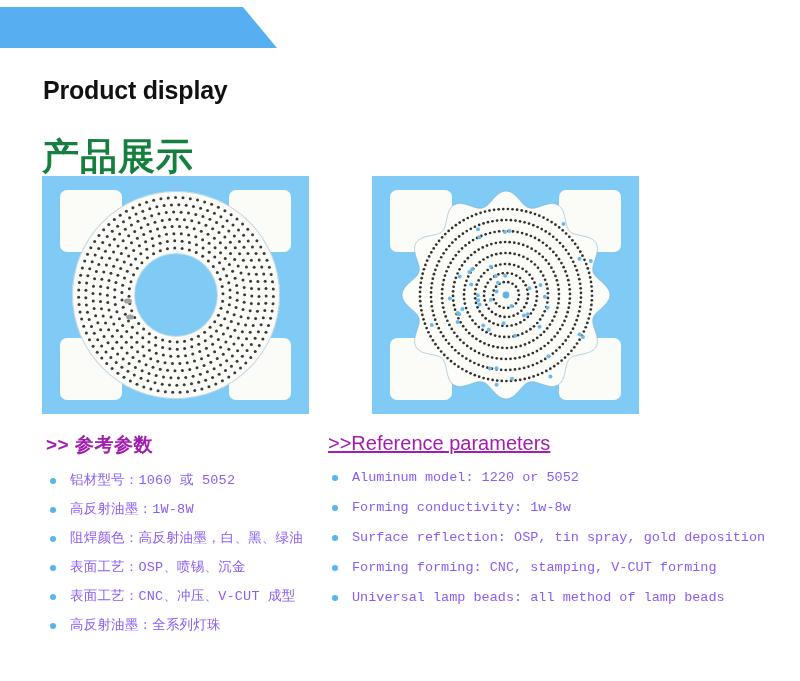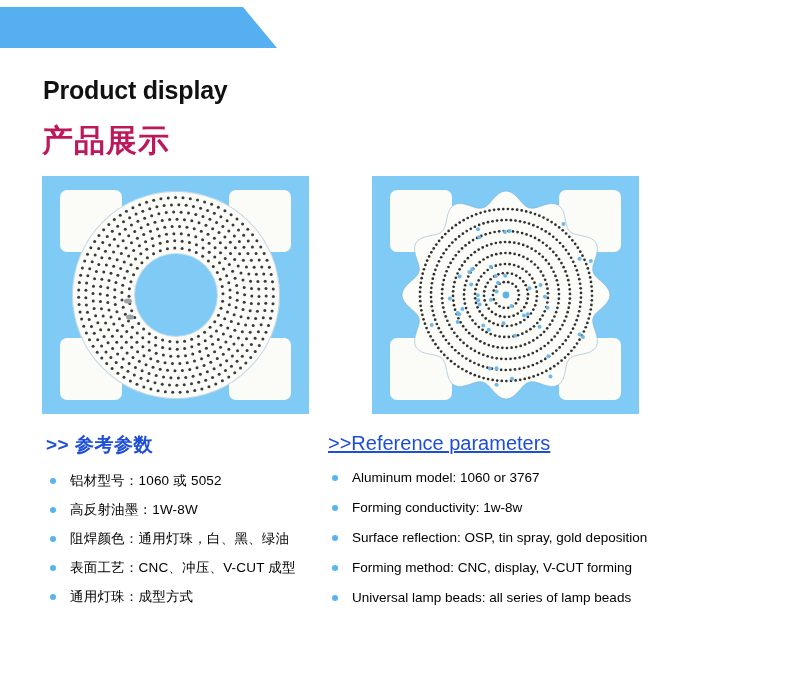--- a/index.html
+++ b/index.html
@@ -47,24 +47,24 @@
     left: 43px;
     top: 76px;
     font-size: 25px;
     font-weight: bold;
     color: #111111;
     letter-spacing: -0.2px;
   }
   .heading-cn {
     position: absolute;
     left: 42px;
-    top: 120px;
-    font-size: 31px;
+    top: 132px;
+    font-size: 37px;
     font-weight: bold;
-    color: #be185d;
+    color: #15803d;
     letter-spacing: 1px;
   }
 
   
   .photo {
     position: absolute;
     top: 176px;
     width: 267px;
     height: 238px;
     background: #7fcbf5;
@@ -126,43 +126,44 @@
   }
 
   svg.dots { position: absolute; inset: 0; width: 100%; height: 100%; overflow: visible; }
 
   
   .col { position: absolute; top: 432px; }
   .col.cn { left: 46px; width: 300px; }
   .col.en { left: 328px; width: 460px; }
 
   .col-title {
-    color: #1d4ed8;
+    color: #a21caf;
     font-size: 19px;
     font-weight: bold;
     letter-spacing: 0.5px;
     margin-bottom: 11px;
     white-space: nowrap;
   }
   .col.en .col-title {
     font-weight: normal;
     font-size: 20px;
     letter-spacing: 0;
     text-decoration: underline;
   }
 
   ul.params { list-style: none; margin-top: 14px; }
   ul.params li {
     position: relative;
     padding-left: 24px;
     margin-bottom: 12px;
-    color: #000000;
+    color: #8b5cf6;
     font-size: 13.5px;
     line-height: 17px;
     white-space: nowrap;
+    font-family: Liberation Mono, monospace;
   }
   ul.params li::before {
     content: "";
     position: absolute;
     left: 4px;
     top: 6px;
     width: 6px;
     height: 6px;
     border-radius: 50%;
     background: #58b4ef;
@@ -1272,30 +1273,31 @@
           </svg>
       </div>
     </div>
   </div>
 
   <div class="col cn">
     <div class="col-title">&gt;&gt; 参考参数</div>
     <ul class="params" id="cn-list">
         <li>铝材型号：1060 或 5052</li>
         <li>高反射油墨：1W-8W</li>
-        <li>阻焊颜色：通用灯珠，白、黑、绿油</li>
+        <li>阻焊颜色：高反射油墨，白、黑、绿油</li>
+        <li>表面工艺：OSP、喷锡、沉金</li>
         <li>表面工艺：CNC、冲压、V-CUT 成型</li>
-        <li>通用灯珠：成型方式</li>
+        <li>高反射油墨：全系列灯珠</li>
       </ul>
   </div>
 
   <div class="col en">
     <div class="col-title">&gt;&gt;Reference parameters</div>
     <ul class="params" id="en-list">
-        <li>Aluminum model: 1060 or 3767</li>
+        <li>Aluminum model: 1220 or 5052</li>
         <li>Forming conductivity: 1w-8w</li>
         <li>Surface reflection: OSP, tin spray, gold deposition</li>
-        <li>Forming method: CNC, display, V-CUT forming</li>
-        <li>Universal lamp beads: all series of lamp beads</li>
+        <li>Forming forming: CNC, stamping, V-CUT forming</li>
+        <li>Universal lamp beads: all method of lamp beads</li>
       </ul>
   </div>
 
 </div>
 
 </body></html>

